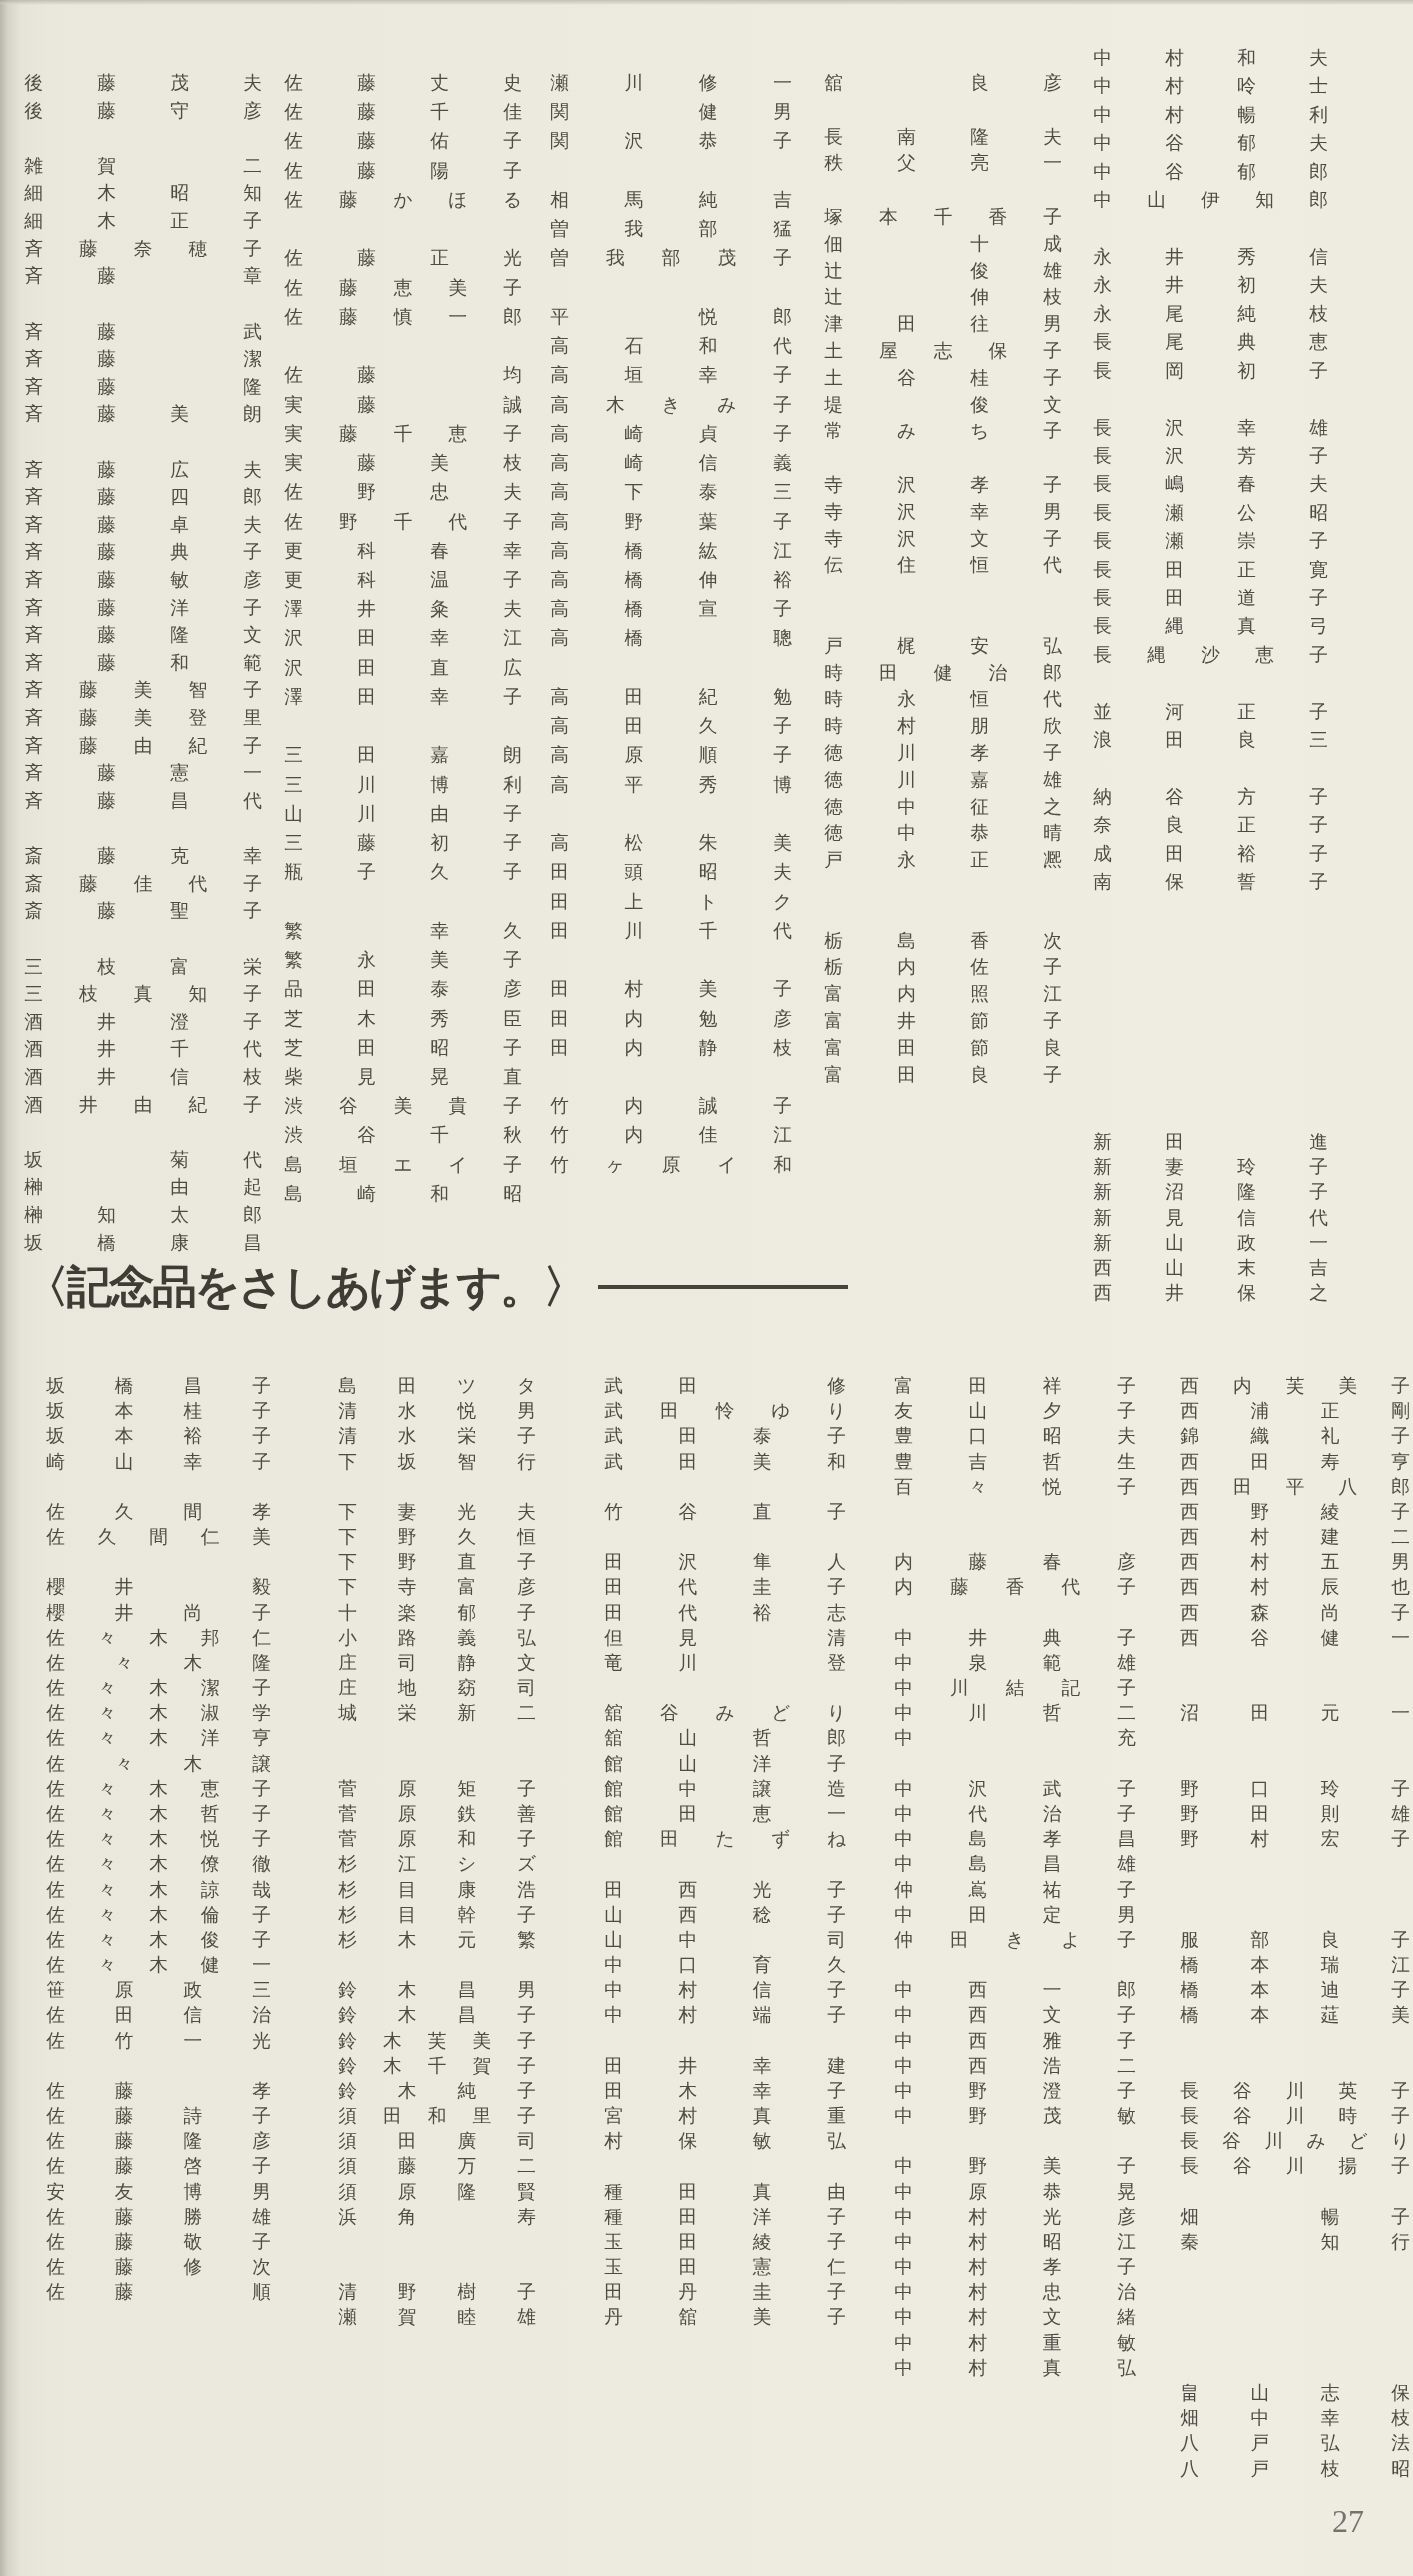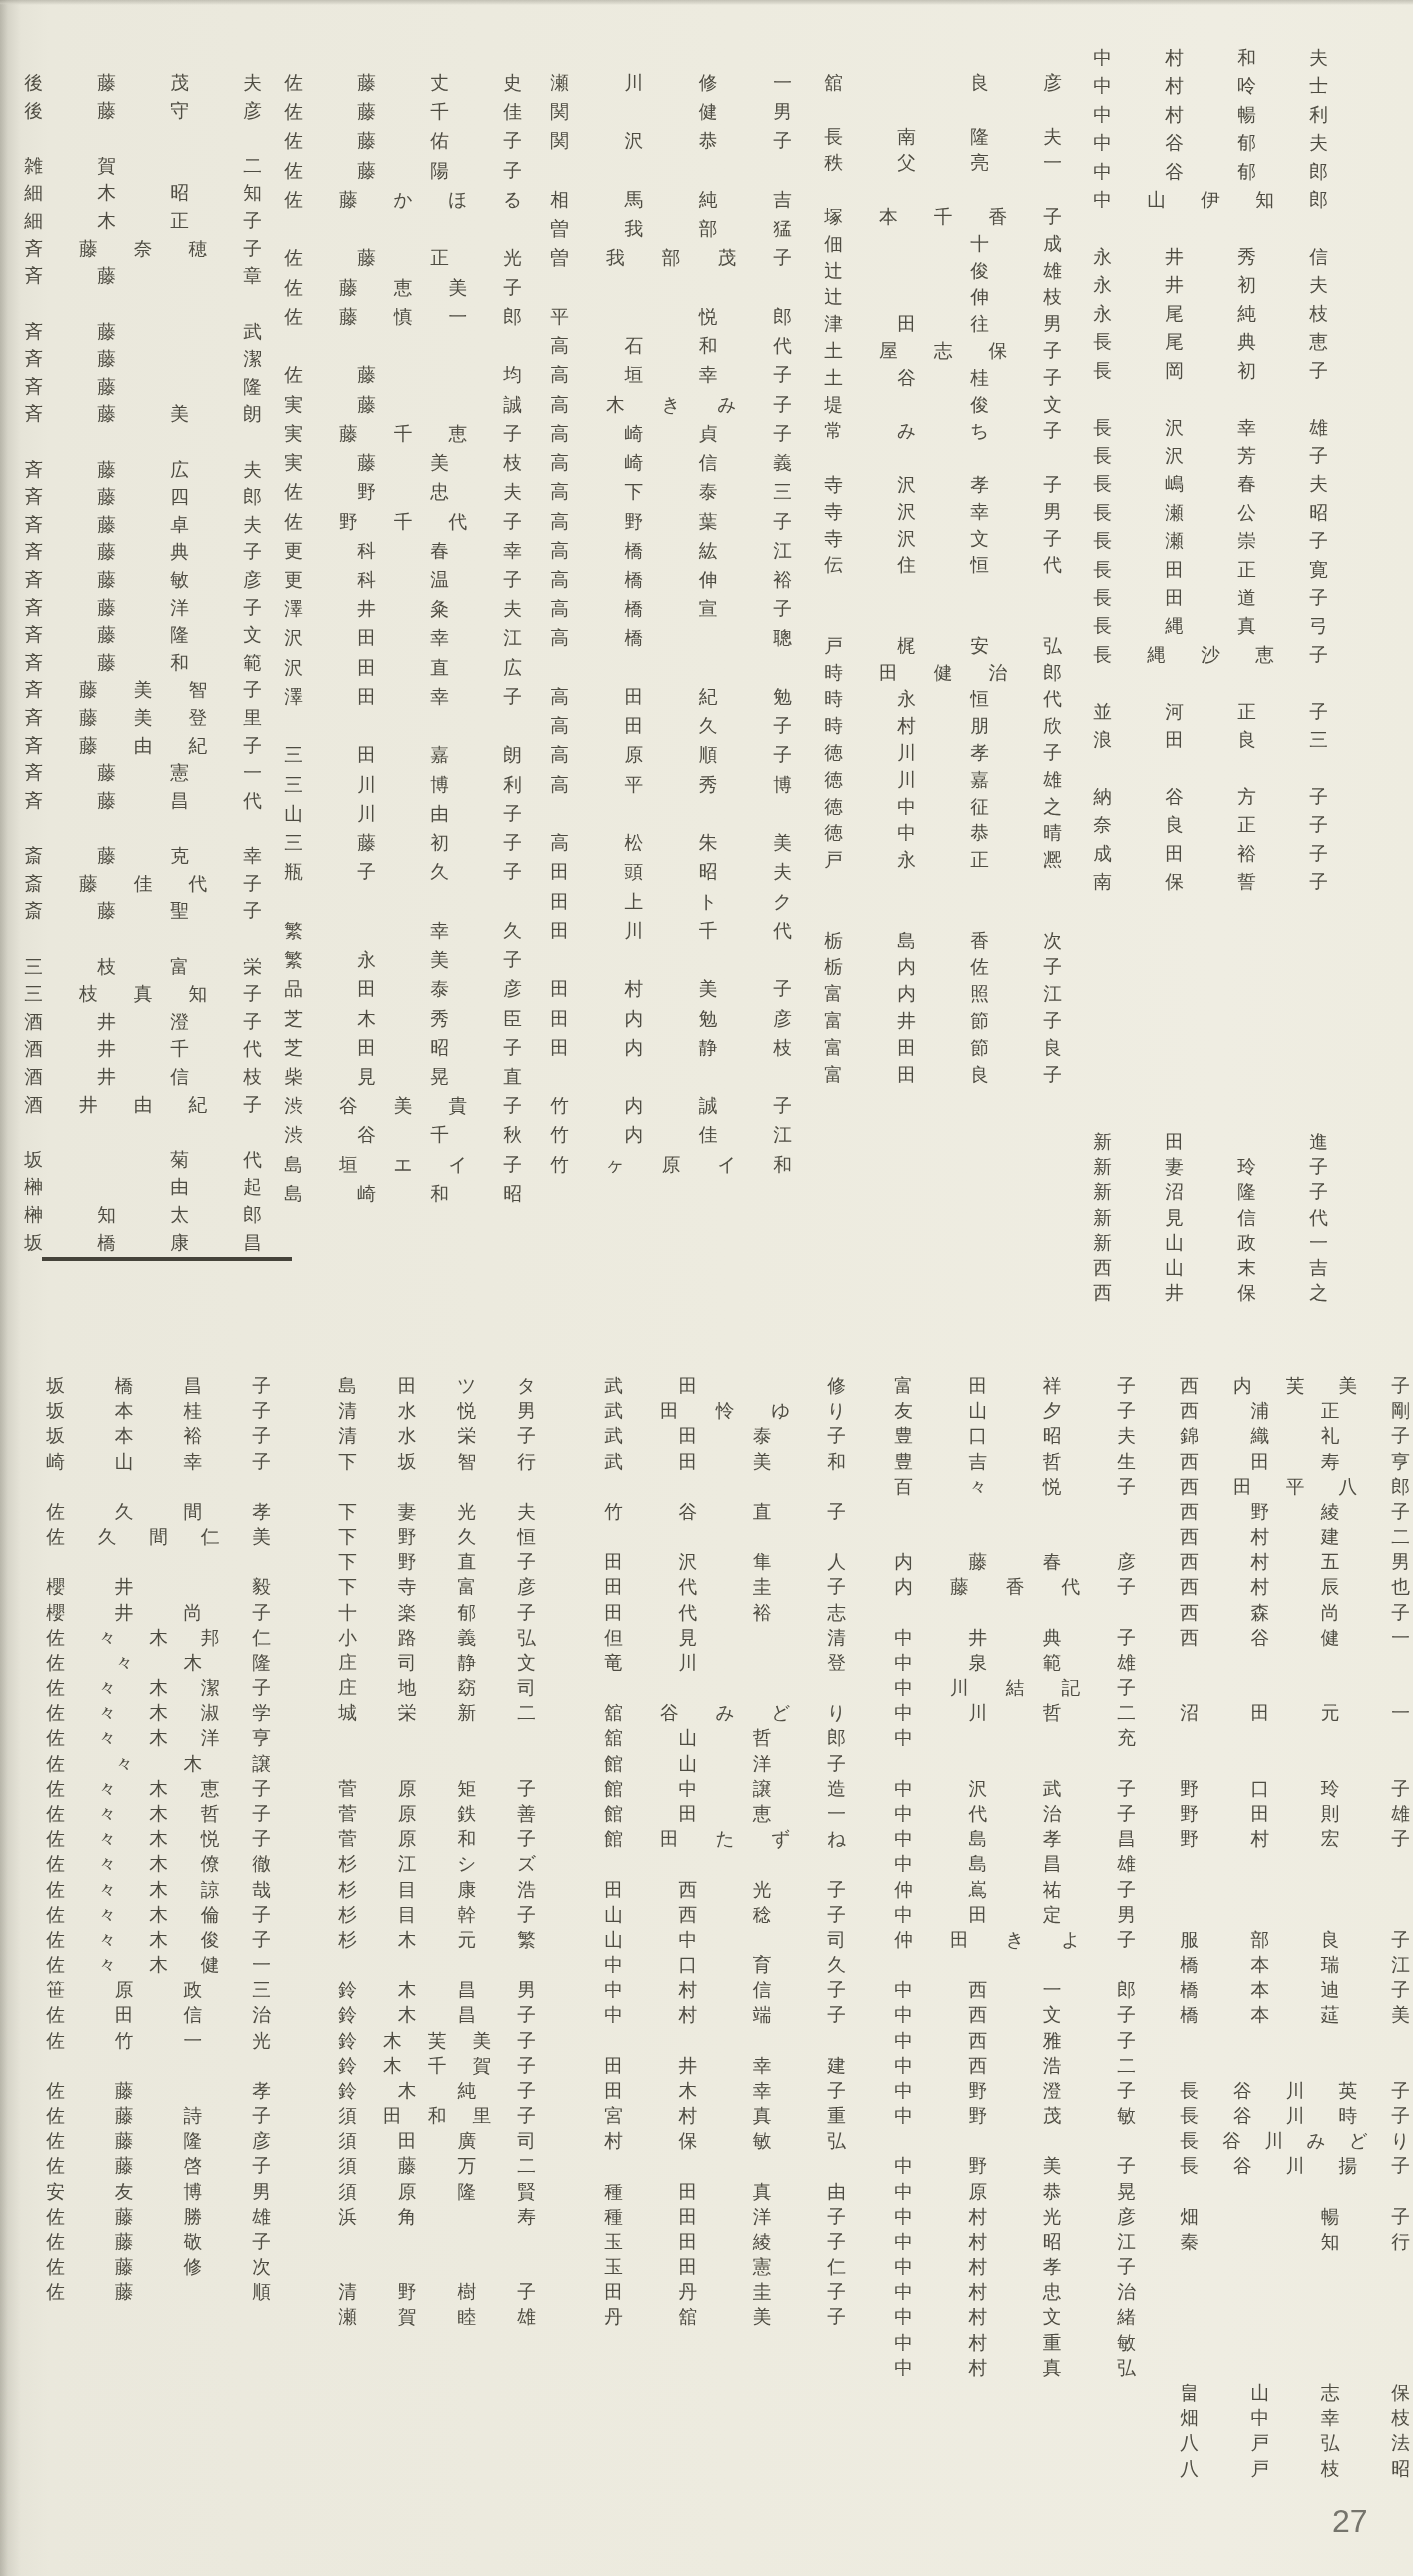--- a/index.html
+++ b/index.html
@@ -12,28 +12,29 @@
   .page-edge-top{position:absolute;left:0;top:0;width:100%;height:4.9px;
     background:linear-gradient(180deg,#9a988c,#cfcdc1 70%,rgba(0,0,0,0));opacity:.5;}
   .block{position:absolute;}
   .name-row{position:absolute;left:0;display:flex;justify-content:space-between;width:100%;}
   .name-row span.ch{display:inline-block;min-width:21px;text-align:center;
     font-size:18.7px;line-height:23px;color:#4e4c42;}
   .headline{position:absolute;display:flex;align-items:center;color:#3e3c33;white-space:nowrap;}
   .headline .t1{font-size:47px;font-weight:600;letter-spacing:37px;}
   .headline .t2{font-size:45px;font-weight:600;letter-spacing:-2.4px;margin-left:-4.9px;}
   .headline .rule{display:inline-block;height:4px;background:#45433a;margin-left:13px;}
-  .page-number{position:absolute;font-size:32px;color:#75746c;font-family:Liberation Sans, sans-serif;}
+  .page-number{position:absolute;font-size:32px;color:#75746c;font-family:Liberation Serif, serif;}
 </style>
 </head>
 <body>
 
 <div class="page-edge-top"></div>
 
 <div class="headline" style="left: 29px; top: 1257px;">
+    <span class="t2">〈記念品をさしあげます。〉</span>
     <span class="rule" style="width: 250px;"></span>
 </div>
 
 <div id="blocks-root">
     <div class="block" style="left: 1092px; top: 46px; width: 237px; height: 853px;">
       <div class="name-row" style="top: 0px;">
         <span class="ch">中</span>
         <span class="ch">村</span>
         <span class="ch">和</span>
         <span class="ch">夫</span>

